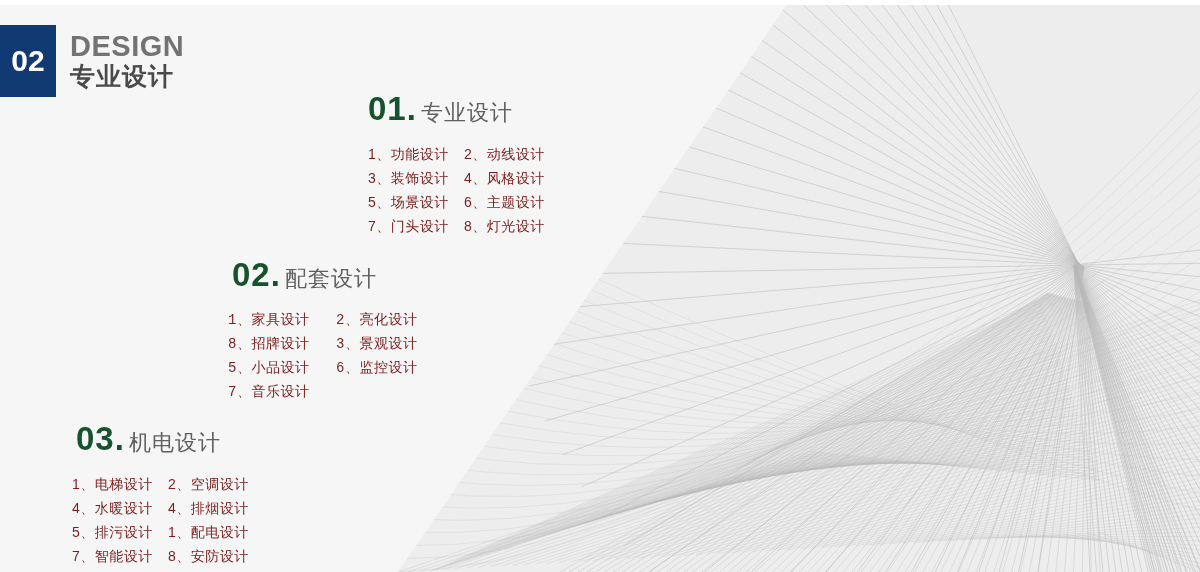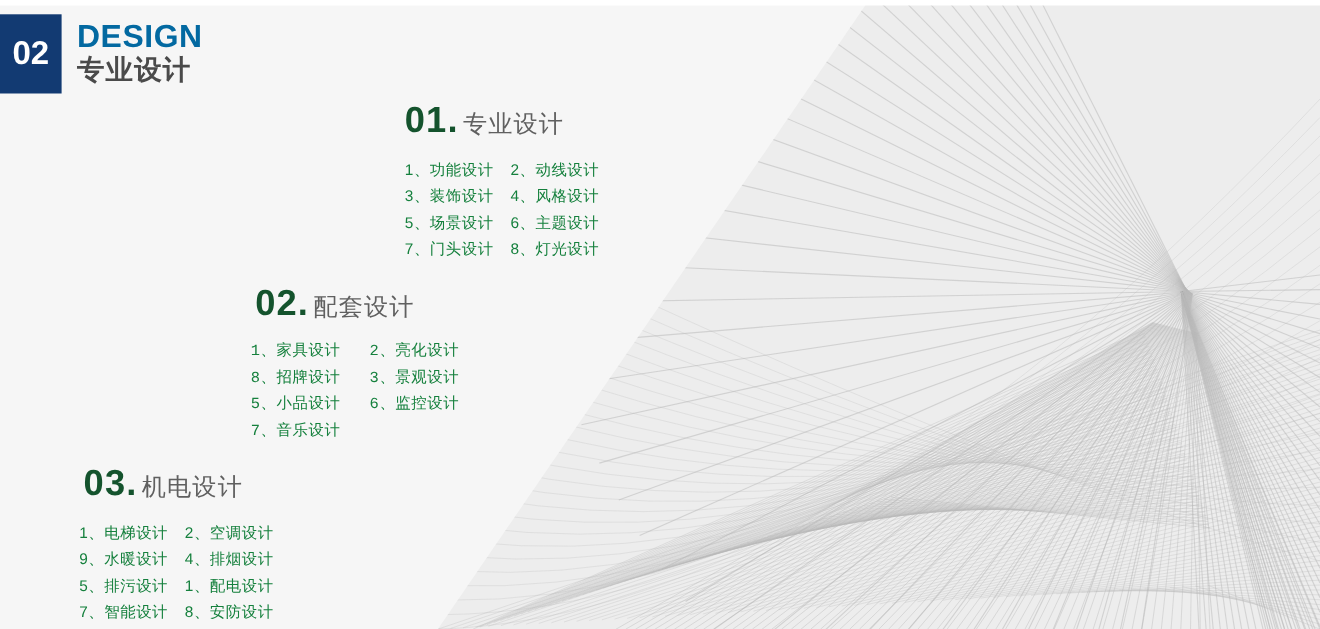--- a/index.html
+++ b/index.html
@@ -39,21 +39,21 @@
     position: absolute;
     inset: 0;
     z-index: 2;
     pointer-events: none;
   }
   .bg-art svg { display: block; width: 1200px; height: 572px; }
 
   
   .header {
     position: absolute;
-    left: 0; top: 13px;
+    left: 0; top: 25px;
     z-index: 10;
     display: flex;
     align-items: stretch;
   }
   .badge-num {
     width: 56px;
     height: 72px;
     background: #123a72;
     color: #ffffff;
     font-size: 30px;
@@ -66,21 +66,21 @@
   .badge-text {
     margin-left: 14px;
     display: flex;
     flex-direction: column;
     justify-content: center;
     height: 72px;
   }
   .badge-en {
     font-size: 29px;
     font-weight: 700;
-    color: #0369a1;
+    color: #737373;
     letter-spacing: 0.5px;
     line-height: 1.05;
   }
   .badge-cn {
     font-size: 25px;
     font-weight: 700;
     color: #4a4a4a;
     letter-spacing: 1px;
     line-height: 1.15;
     margin-top: 1px;
@@ -112,21 +112,21 @@
     margin-top: 14px;
   }
   .sec-row {
     display: flex;
     white-space: nowrap;
     line-height: 24px;
     height: 24px;
   }
   .sec-row .cell {
     font-size: 14px;
-    color: #15803d;
+    color: #7f1d1d;
     letter-spacing: 0.5px;
   }
   .sec-row .cell.col0 { width: 96px; }
 
   
   #section-01 { left: 368px; top: 90px; }
   #section-01 .sec-rows { margin-left: 0px; }
   #section-02 { left: 232px; top: 256px; }
   #section-03 { left: 76px; top: 384px; margin-top: 36px; }
   #section-02 .sec-row .cell.col0 { width: 108px; }
@@ -540,21 +540,21 @@
     <div class="sec-title">
       <span class="sec-num">03.</span>
       <span class="sec-name">机电设计</span>
     </div>
     <div class="sec-rows">
       <div class="sec-row">
         <span class="cell col0">1、电梯设计</span>
         <span class="cell col1">2、空调设计</span>
       </div>
       <div class="sec-row">
-        <span class="cell col0">9、水暖设计</span>
+        <span class="cell col0">4、水暖设计</span>
         <span class="cell col1">4、排烟设计</span>
       </div>
       <div class="sec-row">
         <span class="cell col0">5、排污设计</span>
         <span class="cell col1">1、配电设计</span>
       </div>
       <div class="sec-row">
         <span class="cell col0">7、智能设计</span>
         <span class="cell col1">8、安防设计</span>
       </div>

